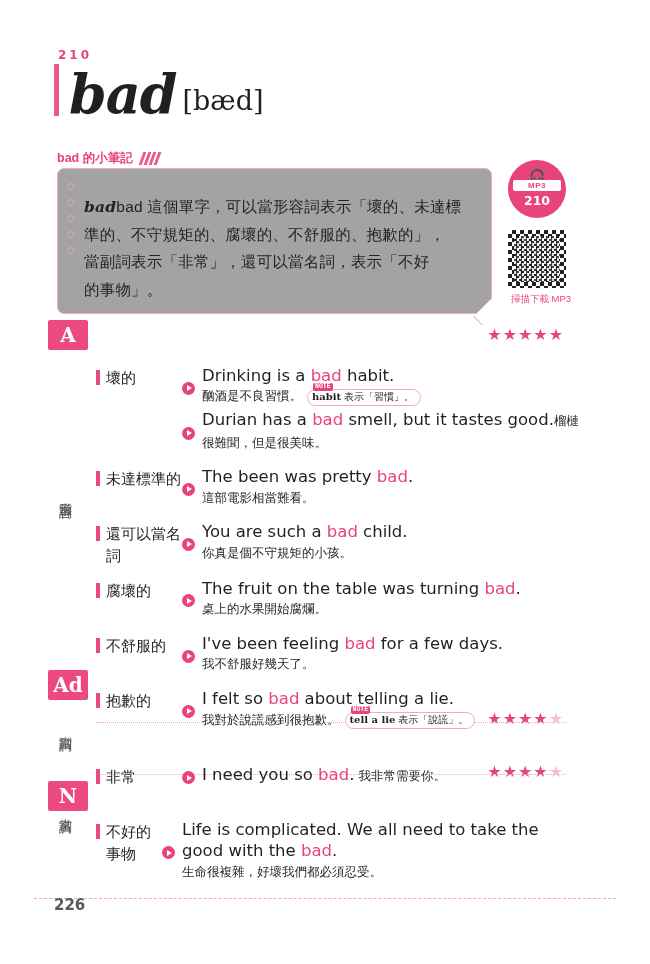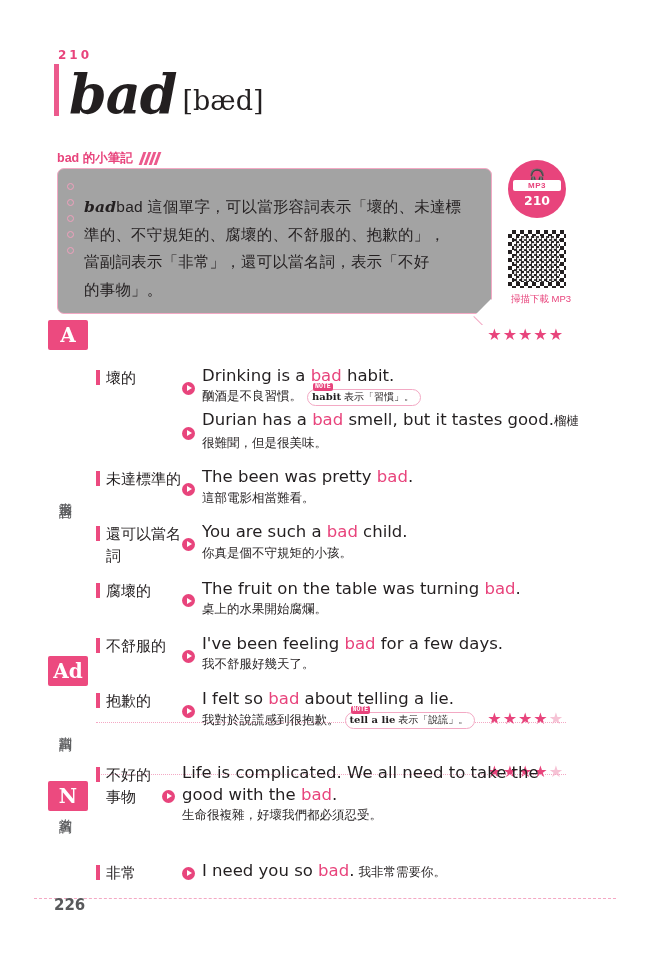--- a/index.html
+++ b/index.html
@@ -220,21 +220,21 @@
     left: 48px;
     width: 40px;
     background: #ec4a7f;
     color: #fff;
     text-align: center;
     font-family: "DejaVu Serif", serif;
     font-weight: bold;
     border-radius: 2px;
   }
   .pos.a  { top: 320px; height: 30px; line-height: 30px; font-size: 20px; }
-  .pos.ad { top: 656px; height: 30px; line-height: 30px; font-size: 20px; }
+  .pos.ad { top: 670px; height: 30px; line-height: 30px; font-size: 20px; }
   .pos.n  { top: 781px; height: 30px; line-height: 30px; font-size: 20px; }
 
   .pos-vert {
     position: absolute;
     left: 56px;
     width: 16px;
     font-size: 13px;
     line-height: 1.12;
     color: #58595b;
     writing-mode: vertical-rl;
@@ -562,49 +562,49 @@
             <div class="en-line"><span>I felt so </span><span class="kw">bad</span><span> about telling a lie.</span></div>
             <div class="zh-line"><span>我對於說謊感到很抱歉。</span><span class="note-chip">
                   <span class="tag">NOTE</span>
                   <span class="ct"><b>tell a lie</b><span> 表示「說謊」。</span></span>
                 </span></div>
           </div>
         </div>
       </div>
     </div>
 
+    <div class="row" style="margin-top:32px">
+      <div class="mean">
+        <span class="tick"></span>
+        <span class="txt">非常</span>
+      </div>
+      <div class="sentences">
+        <div class="sent">
+          <span class="bullet"></span>
+          <div class="sent-body">
+            <div class="en-line"><span>I need you so </span><span class="kw">bad</span><span>.</span><span class="inline-zh" style="margin-left:4px">我非常需要你。</span></div>
+          </div>
+        </div>
+      </div>
+    </div>
+
     <div class="row" style="margin-top:30px">
       <div class="mean" style="width:66px">
         <span class="tick"></span>
         <span class="txt">不好的事物</span>
       </div>
       <div class="sentences">
         <div class="sent">
           <span class="bullet"></span>
           <div class="sent-body">
             <div class="en-line"><span>Life is complicated. We all need to take the good with the </span><span class="kw">bad</span><span>.</span></div>
             <div class="zh-line">生命很複雜，好壞我們都必須忍受。</div>
           </div>
         </div>
       </div>
     </div>
 
-    <div class="row" style="margin-top:32px">
-      <div class="mean">
-        <span class="tick"></span>
-        <span class="txt">非常</span>
-      </div>
-      <div class="sentences">
-        <div class="sent">
-          <span class="bullet"></span>
-          <div class="sent-body">
-            <div class="en-line"><span>I need you so </span><span class="kw">bad</span><span>.</span><span class="inline-zh" style="margin-left:4px">我非常需要你。</span></div>
-          </div>
-        </div>
-      </div>
-    </div>
-
   </div>
 
   <div class="footer-rule"></div>
   <div class="pageno">226</div>
 
 </div>
 
 </body></html>

